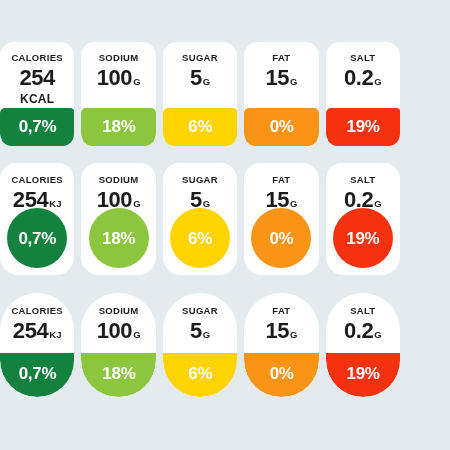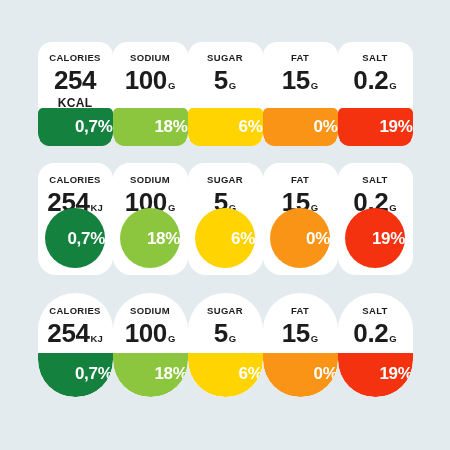--- a/index.html
+++ b/index.html
@@ -17,23 +17,24 @@
   #infographic {
     position: relative;
     width: 450px;
     height: 450px;
     box-sizing: border-box;
   }
 
   .row {
     position: absolute;
     left: 0;
-    width: 450px;
+    width: 400px;
     display: flex;
     justify-content: center;
+    gap: 7px;
   }
 
   .row-1 { top: 42px; }
   .row-2 { top: 163px; }
   .row-3 { top: 293px; }
 
   
   .card {
     position: relative;
     width: 75px;
@@ -80,21 +81,21 @@
   .amount-line {
     display: flex;
     align-items: baseline;
     justify-content: center;
     line-height: 1;
     margin-top: 4px;
     white-space: nowrap;
   }
 
   .amount-value {
-    font-size: 26px;
+    font-size: 22px;
     font-weight: bold;
     color: #1c1c1c;
     letter-spacing: -0.4px;
     line-height: 1;
   }
 
   .amount-unit-sub {
     font-size: 9.5px;
     font-weight: bold;
     color: #1c1c1c;
@@ -109,21 +110,21 @@
     color: #1c1c1c;
     line-height: 1;
     margin-top: 4px;
     letter-spacing: 0.3px;
   }
 
   
   .badge {
     display: flex;
     align-items: center;
-    justify-content: flex-end;
+    justify-content: center;
     color: #ffffff;
     font-weight: bold;
     box-sizing: border-box;
   }
 
   .badge-text {
     font-size: 17px;
     font-weight: bold;
     color: #ffffff;
     letter-spacing: -0.3px;

